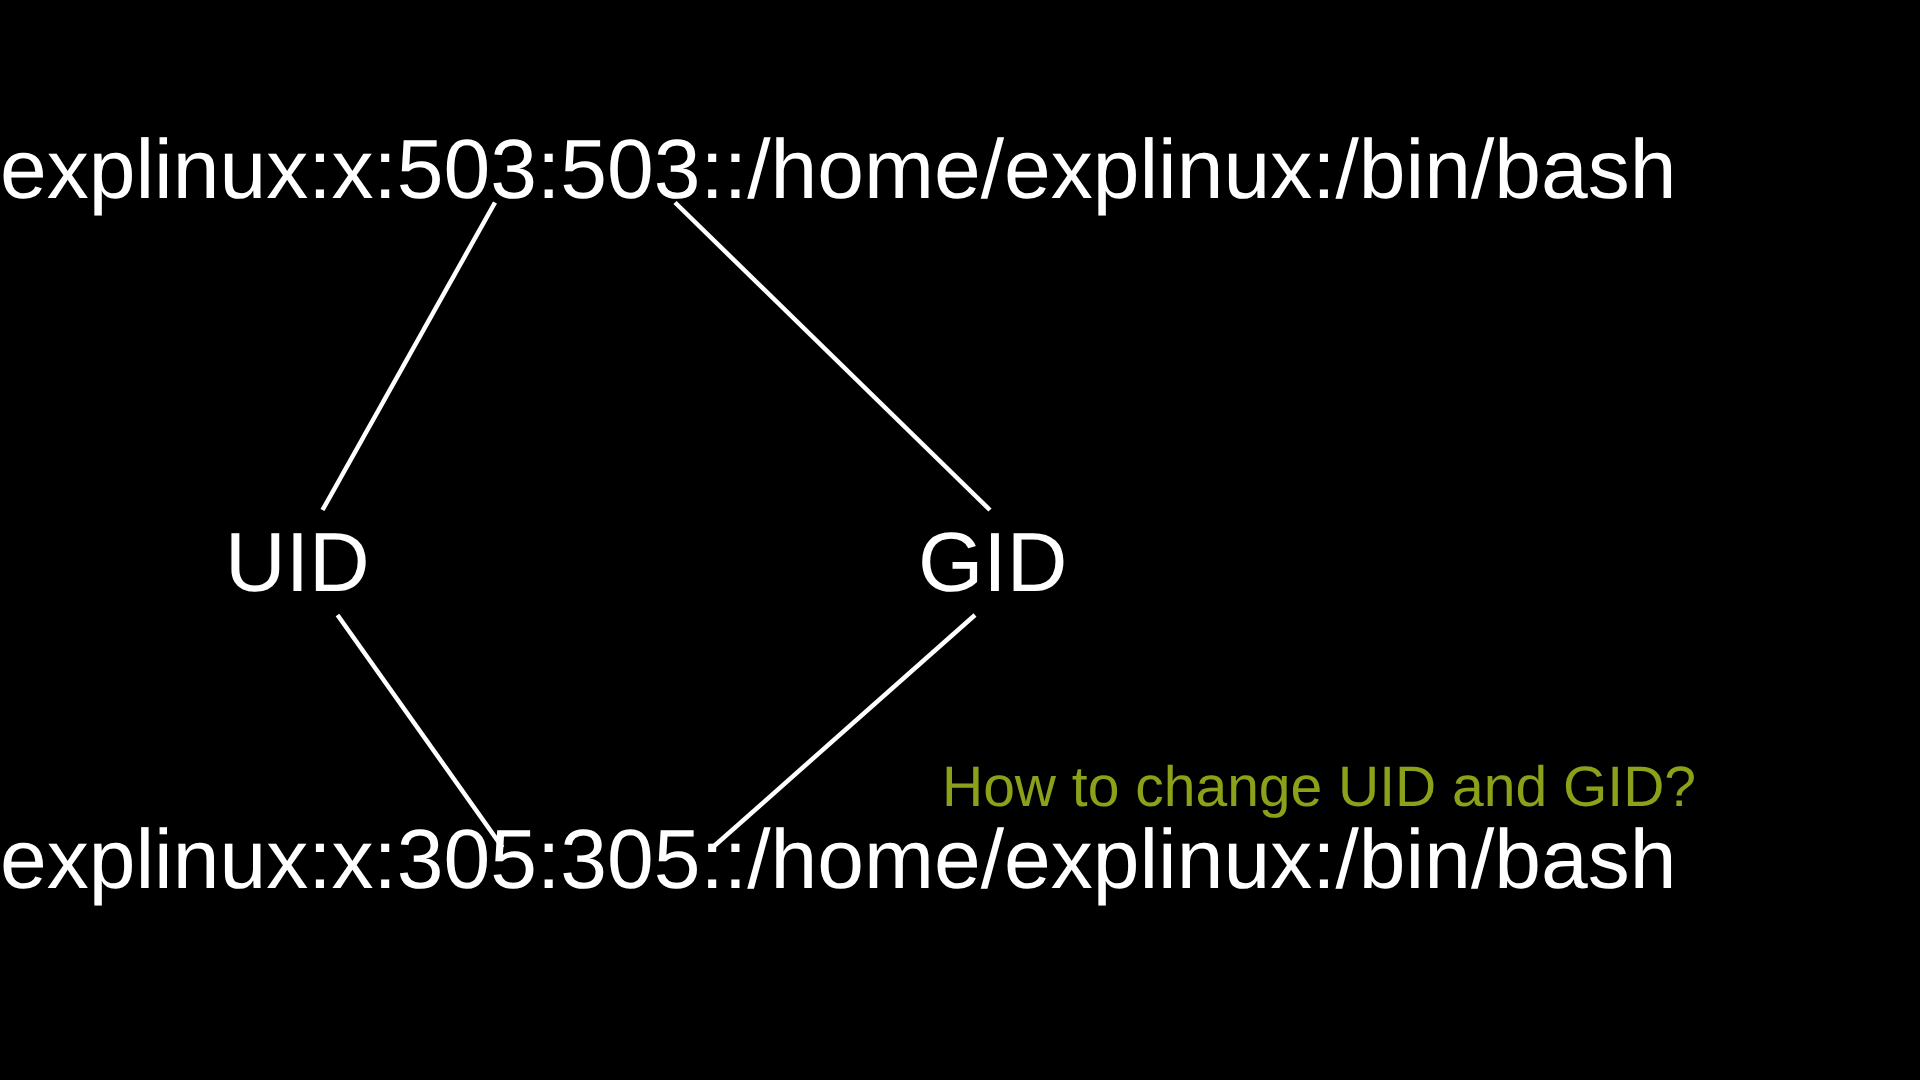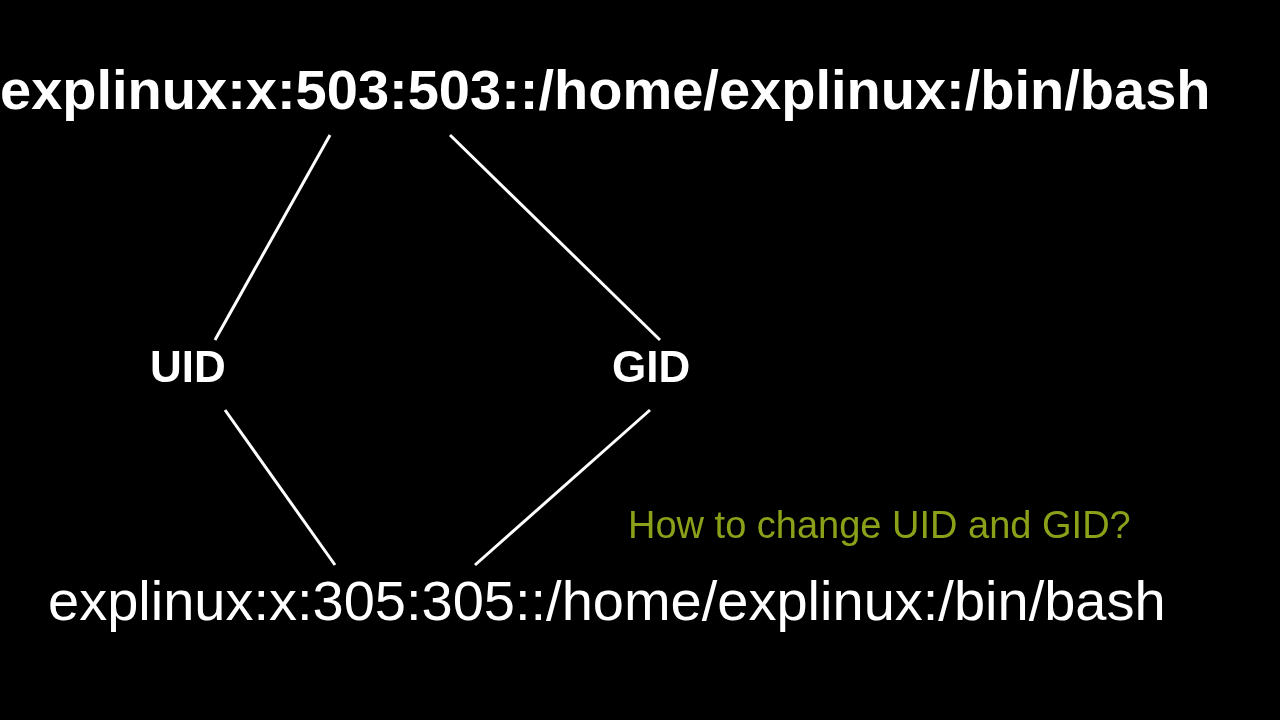--- a/index.html
+++ b/index.html
@@ -16,34 +16,32 @@
       overflow: hidden;
     }
     .passwd-line {
       position: absolute;
       color: #ffffff;
       font-size: 56px;
       font-weight: 300;
       white-space: nowrap;
     }
     .passwd-top {
-      top: 57px;
+      top: 80px;
       left: 0px;
-      font-weight: bold;
     }
     .passwd-bottom {
-      top: 568px;
+      top: 540px;
       left: 0px;
-      padding-left: 48px;
     }
     .label {
       position: absolute;
       color: #ffffff;
-      font-size: 44px;
-      font-weight: 700;
+      font-size: 56px;
+      font-weight: 400;
     }
     .uid-label {
       top: 342px;
       left: 150px;
     }
     .gid-label {
       top: 342px;
       left: 612px;
     }
     .question {

